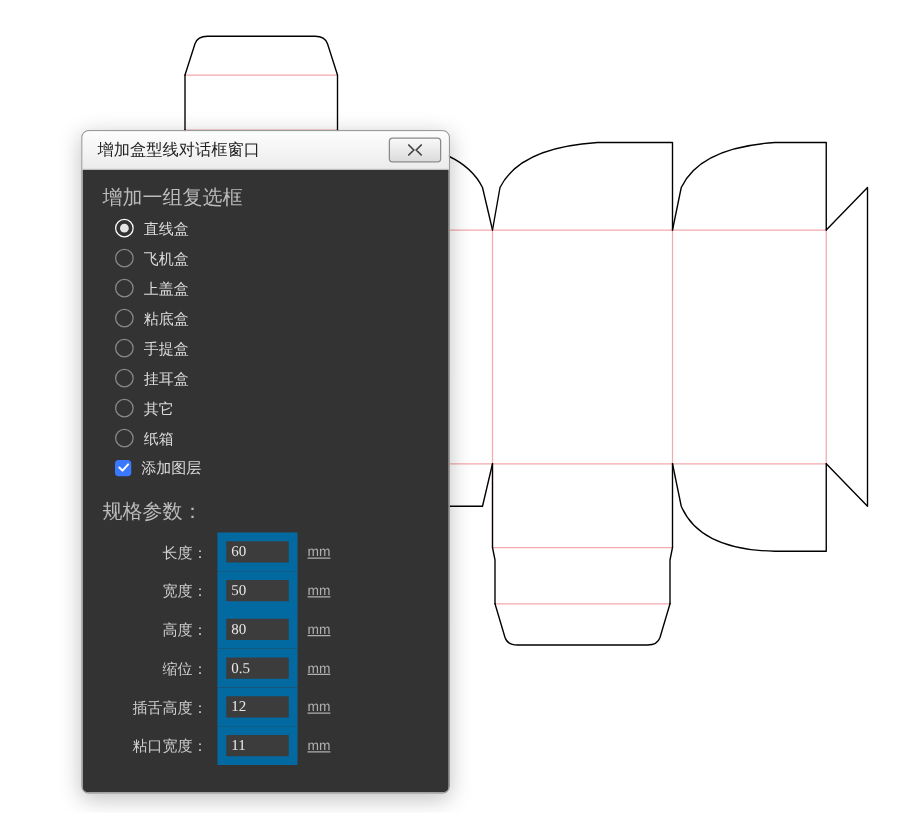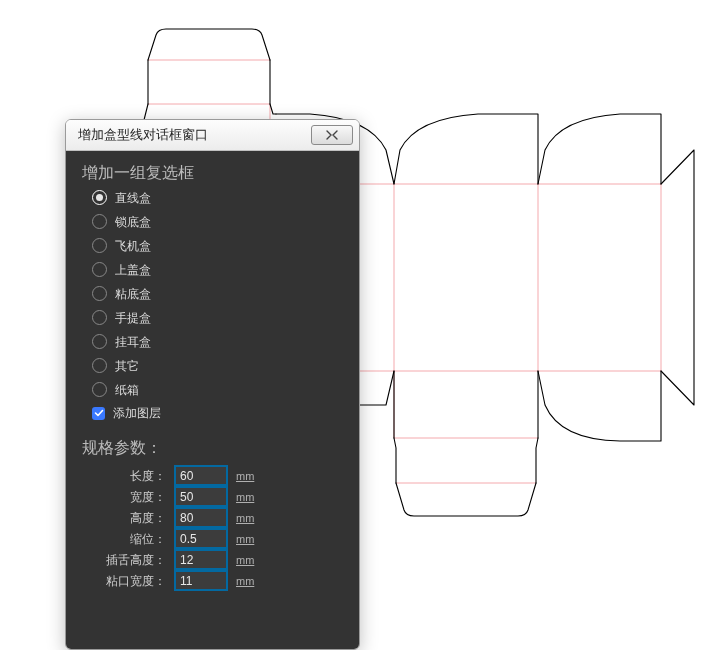--- a/index.html
+++ b/index.html
@@ -20,21 +20,21 @@
     left: 0; top: 0;
     width: 728px;
     height: 650px;
     z-index: 0;
   }
 
   
   .dialog {
     position: absolute;
     left: 65px;
-    top: 119px;
+    top: 104px;
     width: 293px;
     height: 529px;
     background: linear-gradient(#fefefe,#f0f0f0);
     border: 1px solid #9a9a9a;
     border-radius: 6px;
     box-shadow: 0 4px 18px rgba(0,0,0,0.25);
     overflow: hidden;
     z-index: 10;
   }
   .dialog-titlebar {
@@ -126,26 +126,26 @@
   .spec-row .spec-label {
     width: 80px;
     text-align: right;
     color: #cfcfcf;
     flex: 0 0 auto;
   }
   .spec-row input.num {
     width: 42px;
     height: 17px;
     background: #3c3c3c;
-    border: 2px solid #0369a1;
+    border: 7px solid #0369a1;
     color: #e8e8e8;
     font-size: 12px;
     text-align: left;
     padding: 0 4px;
-    font-family: Liberation Sans, sans-serif;
+    font-family: Liberation Serif, serif;
   }
   .spec-row .unit {
     color: #b0b0b0;
     font-size: 11px;
     width: 18px;
     text-decoration: underline;
   }
 </style>
 </head>
 <body>
@@ -226,24 +226,20 @@
 
     <div class="radio-list" id="radio-list">
         <div class="radio-item selected">
           <span class="radio-knob">
             <span class="dot"></span>
           </span>
           <span>直线盒</span>
         </div>
         <div class="radio-item">
           <span class="radio-knob"></span>
-          <span>锁底盒</span>
-        </div>
-        <div class="radio-item">
-          <span class="radio-knob"></span>
           <span>飞机盒</span>
         </div>
         <div class="radio-item">
           <span class="radio-knob"></span>
           <span>上盖盒</span>
         </div>
         <div class="radio-item">
           <span class="radio-knob"></span>
           <span>粘底盒</span>
         </div>

